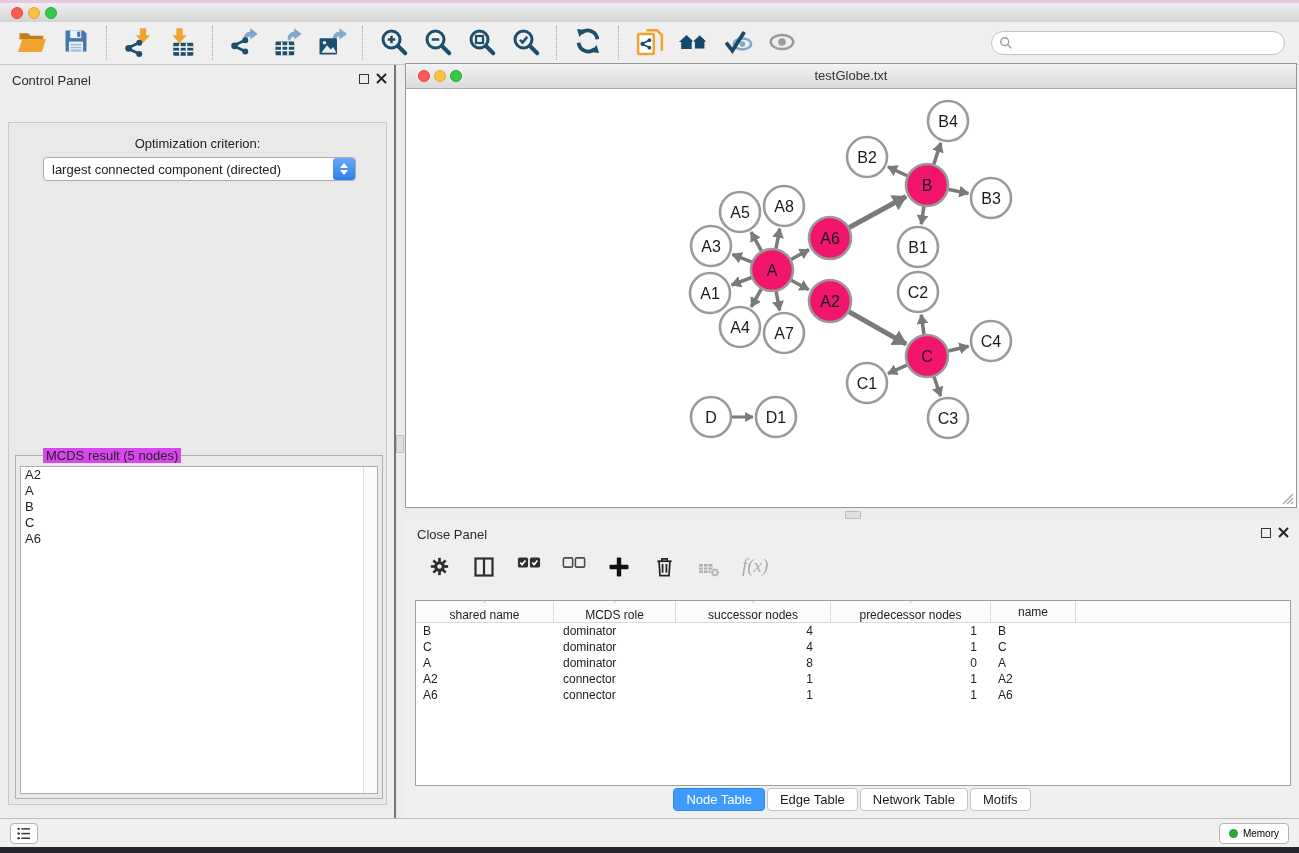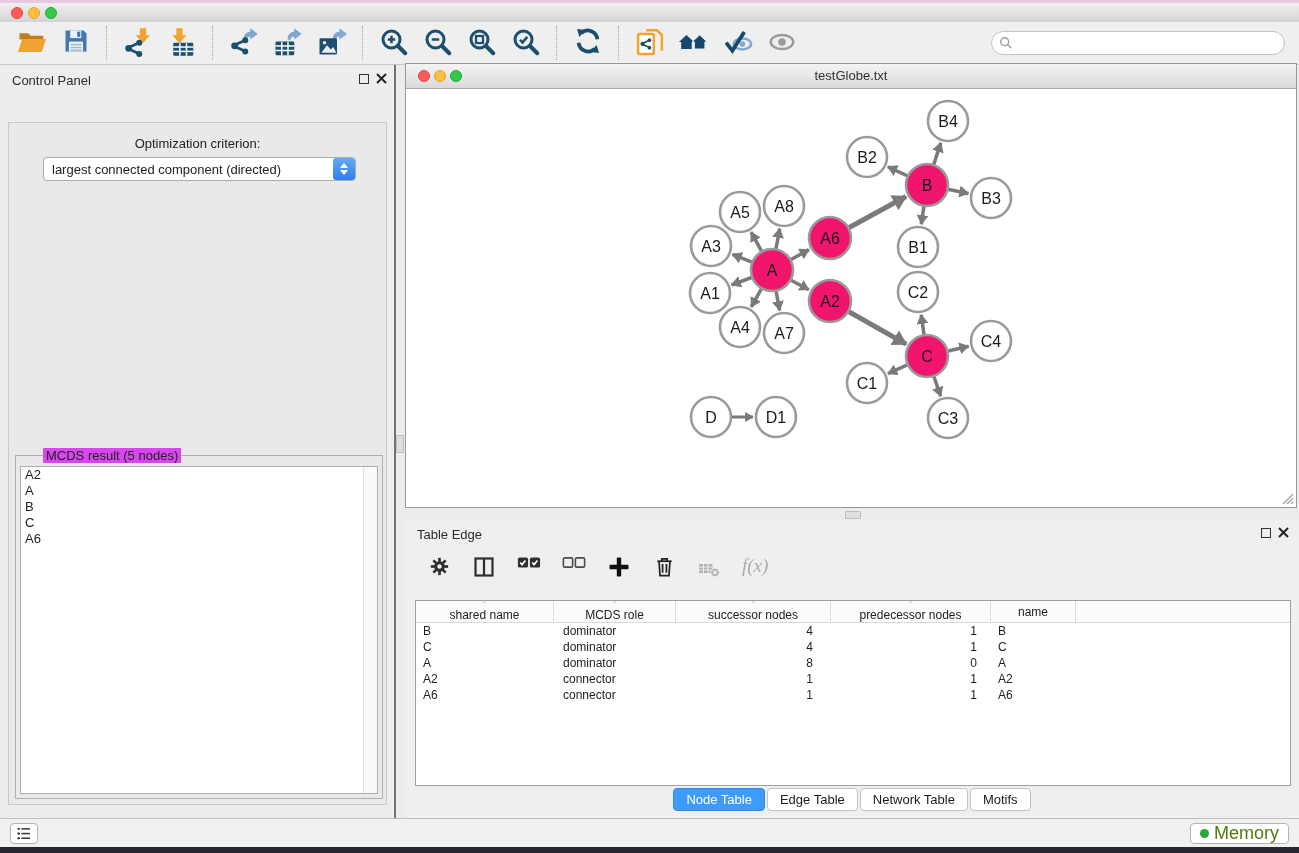--- a/index.html
+++ b/index.html
@@ -91,21 +91,21 @@
   .ttabs{left:0;top:268px;width:100%;display:flex;justify-content:center;}
 
   
   .statusbar{left:0;top:818px;width:1299px;height:29px;background:#F0F0F0;
     border-top:1px solid #BEBEBE;box-sizing:border-box;}
   .sq-btn{left:10px;top:4px;width:28px;height:21px;background:#fff;border:1px solid #B4B4B4;
     border-radius:4px;display:flex;align-items:center;justify-content:center;box-sizing:border-box;}
   .mem-btn{right:10px;top:4px;height:21px;background:#fff;border:1px solid #B4B4B4;
     border-radius:4px;display:flex;align-items:center;gap:5px;padding:0 9px;box-sizing:border-box;}
   .mem-dot{width:9px;height:9px;border-radius:50%;background:#2BA637;}
-  .mem-label{font-size:18px;color:#4d7c0f;}
+  .mem-label{font-size:10px;color:#000000;}
   .desktop-strip{left:0;top:847px;width:1299px;height:6px;background:#26262E;}
 
   .xicon line{stroke:#222;stroke-width:2;}
 </style>
 </head>
 <body>
 
 <div class="abs titlebar">
   <div class="abs light red" style="left:11px"></div>
   <div class="abs light yellow" style="left:28px"></div>
@@ -439,21 +439,21 @@
           <line x1="13" y1="11" x2="11" y2="13"></line>
         </g>
     </svg>
   </div>
 </div>
 
 <div class="abs vhandle"></div>
 <div class="abs hhandle"></div>
 
 <div class="abs table-panel">
-  <div class="abs panel-title" style="left:12px;top:7px">Table Edge</div>
+  <div class="abs panel-title" style="left:12px;top:7px">Close Panel</div>
   <div class="abs float-ic" style="left:856px;top:8px"></div>
   <svg class="abs xicon" style="left:873px;top:7px" width="11" height="11">
       <line x1="1" y1="1" x2="10" y2="10"></line>
       <line x1="10" y1="1" x2="1" y2="10"></line>
     </svg>
 
   <div class="abs tp-toolbar">
     <button class="tbtn">
       <svg viewBox="0 0 24 24" width="23" height="23">
           <g stroke="#2E2E2E" stroke-width="2.8">

